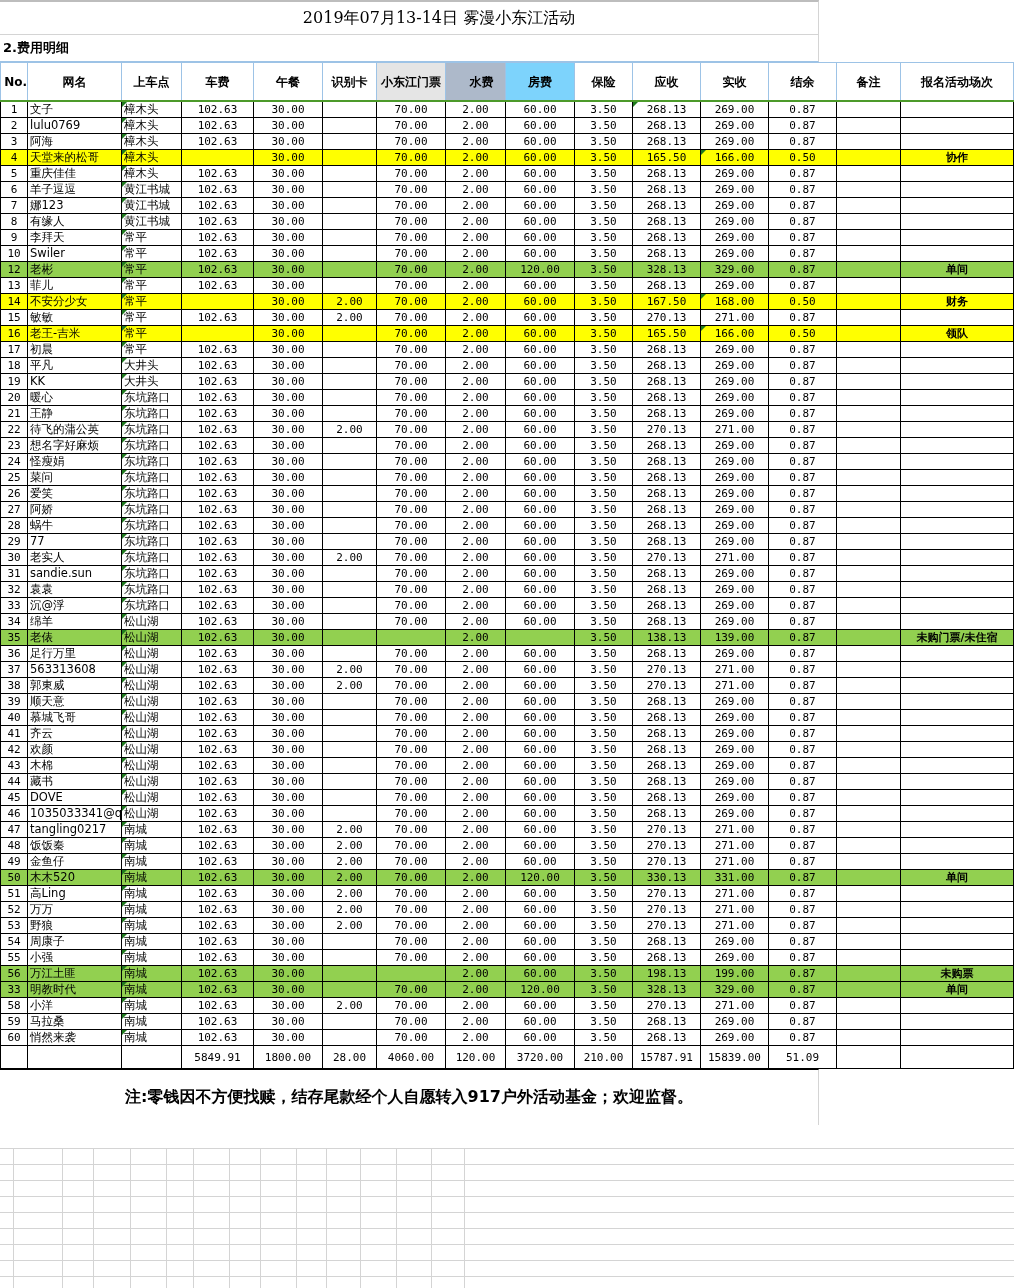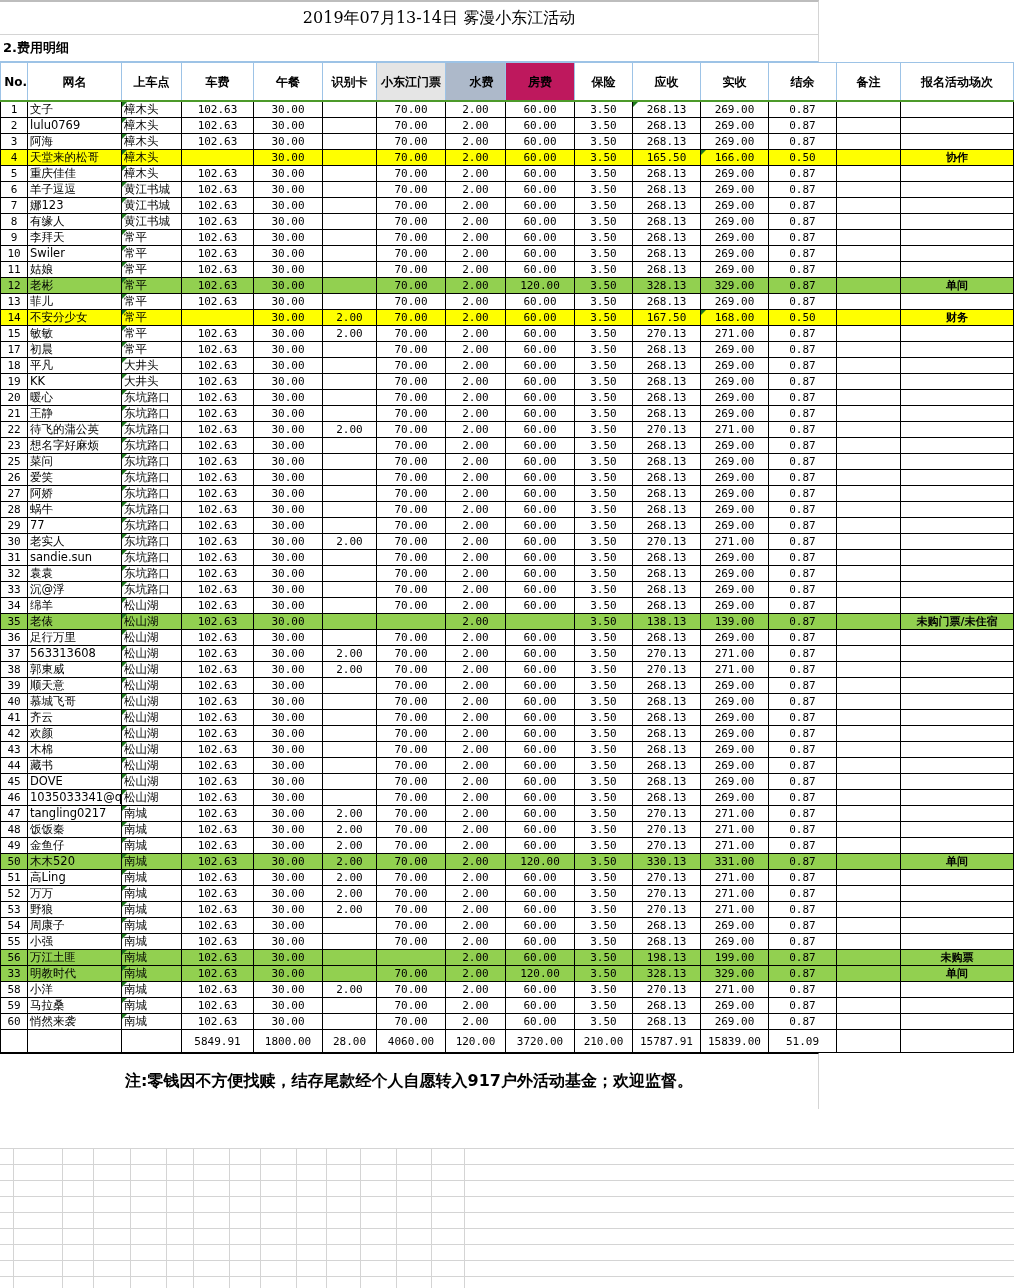--- a/index.html
+++ b/index.html
@@ -19,21 +19,21 @@
   td.c { text-align:center; }
   td.l { text-align:left; padding-left:2px; font-family:"DejaVu Sans","Liberation Sans",sans-serif; font-size:11.5px; }
   td.flag { position:relative; }
   td.flag::before { content:""; position:absolute; left:0; top:0; border-top:5px solid #1f7a1f; border-right:5px solid transparent; }
   td.b { font-weight:bold; font-family:"DejaVu Sans","Liberation Sans",sans-serif; }
   tr.yellow td { background:#ffff00; }
   tr.green td { background:#92d050; }
   tr.total td { height:22px; }
   .h-ticket { background:#e5e5e5; }
   .h-water { background:#adb9ca;padding-left:12px; }
-  .h-room { background:#be185d;margin-left:17px; }
+  .h-room { background:#7dd3fc;margin-left:17px; }
   .note-row { height:56px; border-top:1px solid #000; border-right:1px solid #d4d4d4; box-sizing:border-box;
               display:flex; align-items:center; justify-content:center; font-weight:bold; font-size:16px;
               font-family:"DejaVu Sans","Liberation Sans",sans-serif; }
   .empty-grid { position:absolute; left:0; top:1148px; width:1014px; height:140px;
     background-image:
       linear-gradient(to bottom, #d4d4d4 1px, transparent 1px);
     background-size:100% 16px; }
   .vline { position:absolute; top:1148px; height:140px; width:1px; background:#d4d4d4; }
 </style>
 </head>
@@ -245,37 +245,20 @@
           <td class="c">70.00</td>
           <td class="c">2.00</td>
           <td class="c">60.00</td>
           <td class="c">3.50</td>
           <td class="c">268.13</td>
           <td class="c">269.00</td>
           <td class="c">0.87</td>
           <td class="c"></td>
           <td class="c b"></td>
         </tr>
-        <tr>
-          <td class="c">11</td>
-          <td class="l">姑娘</td>
-          <td class="l flag">常平</td>
-          <td class="c">102.63</td>
-          <td class="c">30.00</td>
-          <td class="c"></td>
-          <td class="c">70.00</td>
-          <td class="c">2.00</td>
-          <td class="c">60.00</td>
-          <td class="c">3.50</td>
-          <td class="c">268.13</td>
-          <td class="c">269.00</td>
-          <td class="c">0.87</td>
-          <td class="c"></td>
-          <td class="c b"></td>
-        </tr>
         <tr class="green">
           <td class="c">12</td>
           <td class="l">老彬</td>
           <td class="l flag">常平</td>
           <td class="c">102.63</td>
           <td class="c">30.00</td>
           <td class="c"></td>
           <td class="c">70.00</td>
           <td class="c">2.00</td>
           <td class="c">120.00</td>
@@ -330,20 +313,37 @@
           <td class="c">70.00</td>
           <td class="c">2.00</td>
           <td class="c">60.00</td>
           <td class="c">3.50</td>
           <td class="c">270.13</td>
           <td class="c">271.00</td>
           <td class="c">0.87</td>
           <td class="c"></td>
           <td class="c b"></td>
         </tr>
+        <tr class="yellow">
+          <td class="c">16</td>
+          <td class="l">老王-吉米</td>
+          <td class="l flag">常平</td>
+          <td class="c"></td>
+          <td class="c">30.00</td>
+          <td class="c"></td>
+          <td class="c">70.00</td>
+          <td class="c">2.00</td>
+          <td class="c">60.00</td>
+          <td class="c">3.50</td>
+          <td class="c">165.50</td>
+          <td class="c flag">166.00</td>
+          <td class="c">0.50</td>
+          <td class="c"></td>
+          <td class="c b">领队</td>
+        </tr>
         <tr>
           <td class="c">17</td>
           <td class="l">初晨</td>
           <td class="l flag">常平</td>
           <td class="c">102.63</td>
           <td class="c">30.00</td>
           <td class="c"></td>
           <td class="c">70.00</td>
           <td class="c">2.00</td>
           <td class="c">60.00</td>
@@ -435,20 +435,37 @@
           <td class="c">3.50</td>
           <td class="c">270.13</td>
           <td class="c">271.00</td>
           <td class="c">0.87</td>
           <td class="c"></td>
           <td class="c b"></td>
         </tr>
         <tr>
           <td class="c">23</td>
           <td class="l">想名字好麻烦</td>
+          <td class="l flag">东坑路口</td>
+          <td class="c">102.63</td>
+          <td class="c">30.00</td>
+          <td class="c"></td>
+          <td class="c">70.00</td>
+          <td class="c">2.00</td>
+          <td class="c">60.00</td>
+          <td class="c">3.50</td>
+          <td class="c">268.13</td>
+          <td class="c">269.00</td>
+          <td class="c">0.87</td>
+          <td class="c"></td>
+          <td class="c b"></td>
+        </tr>
+        <tr>
+          <td class="c">24</td>
+          <td class="l">怪瘦娟</td>
           <td class="l flag">东坑路口</td>
           <td class="c">102.63</td>
           <td class="c">30.00</td>
           <td class="c"></td>
           <td class="c">70.00</td>
           <td class="c">2.00</td>
           <td class="c">60.00</td>
           <td class="c">3.50</td>
           <td class="c">268.13</td>
           <td class="c">269.00</td>

